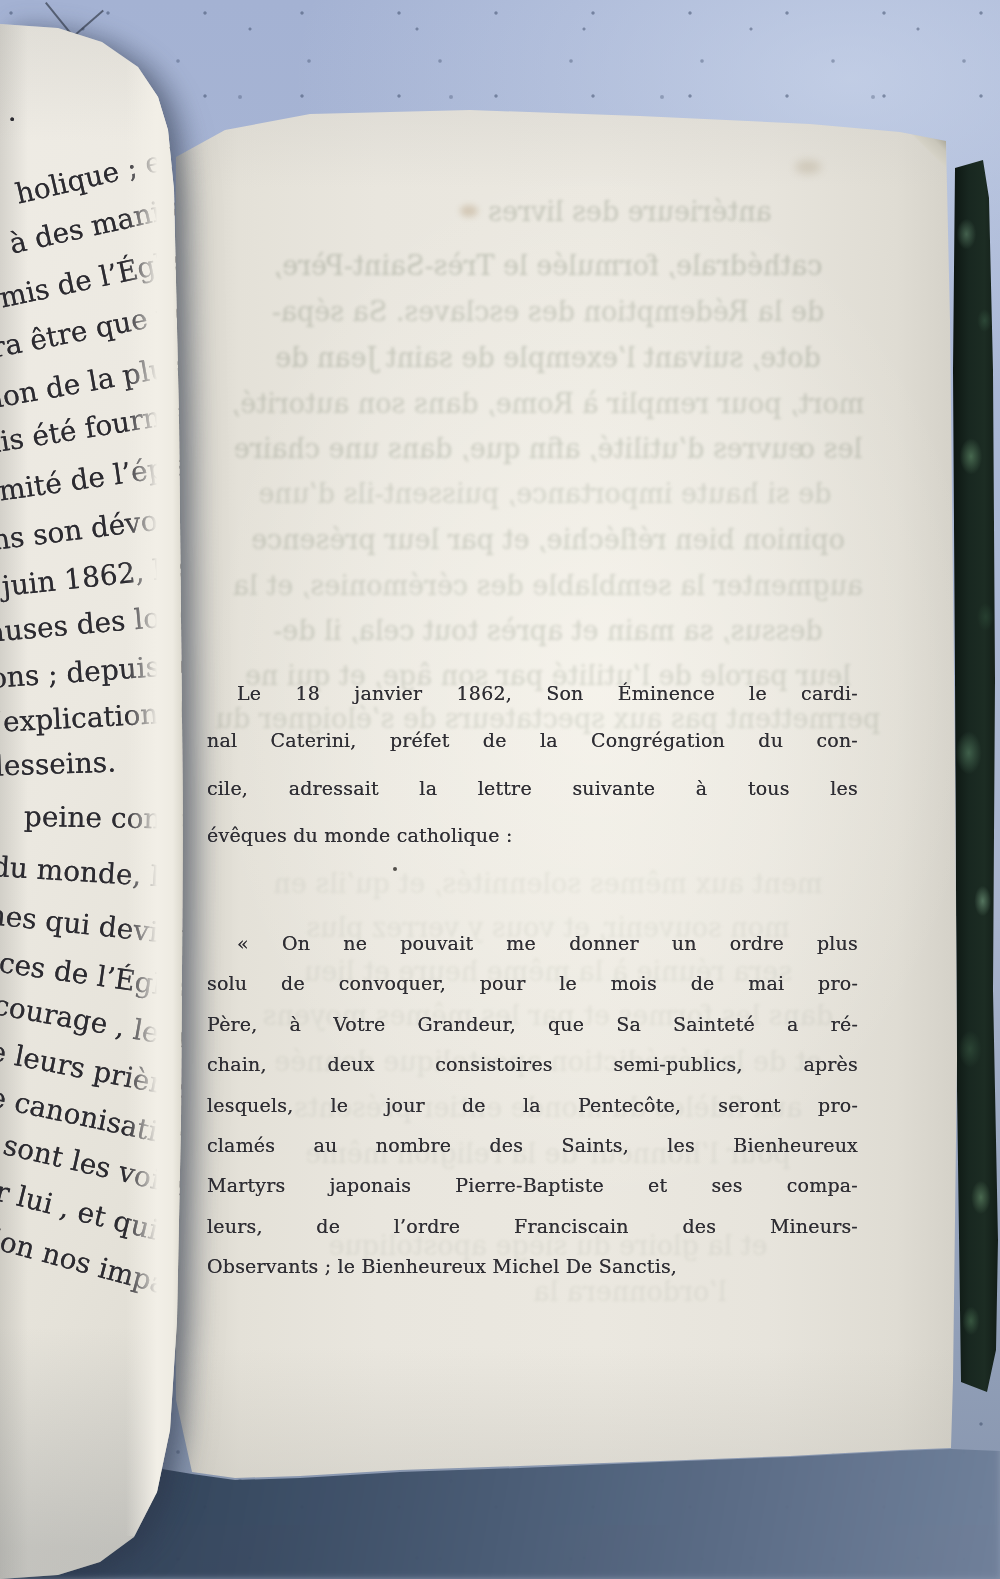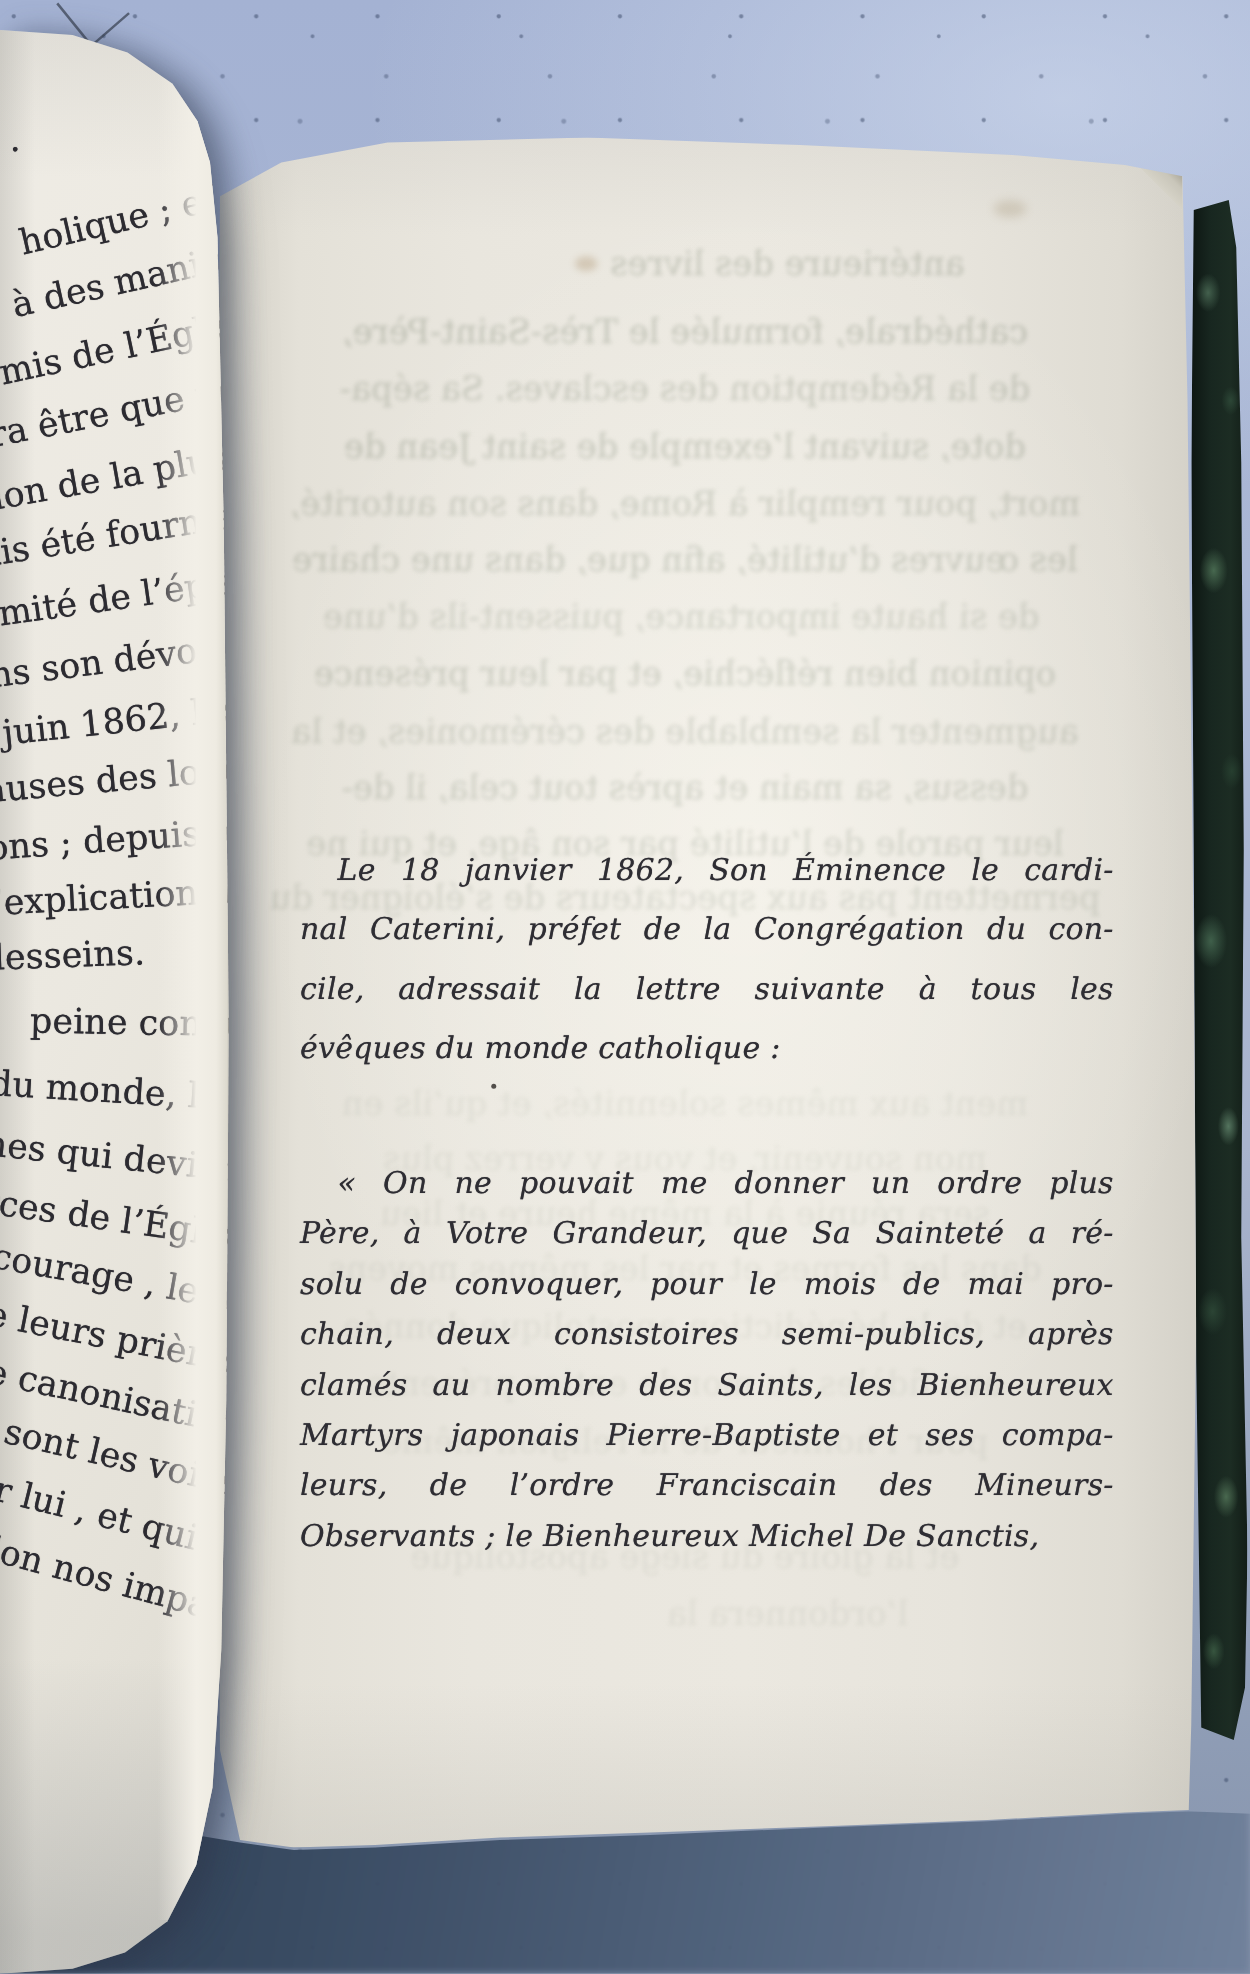--- a/index.html
+++ b/index.html
@@ -56,22 +56,22 @@
   }
   .bleed-line{
     position:absolute;transform:scaleX(-1);filter:blur(1.8px);
     color:#99a395;font-size:27px;white-space:nowrap;overflow:hidden;
     mix-blend-mode:multiply;text-align:center;
   }
   .chapter{position:absolute;left:73px;top:327px;width:651px;text-align:center;
     font-size:36px;font-weight:bold;letter-spacing:3px;text-shadow:0 0 .6px rgba(40,40,45,.8);}
   .title{position:absolute;left:63px;top:450px;width:671px;text-align:center;
     font-size:32px;letter-spacing:4px;word-spacing:9px;text-shadow:0 0 .7px rgba(40,40,45,.85);}
-  .col{position:absolute;left:90px;width:651px;font-size:24px;letter-spacing:.2px;
-    text-shadow:0 0 .6px rgba(40,40,45,.75);font-style:italic;}
+  .col{position:absolute;left:57px;width:651px;font-size:19px;letter-spacing:.2px;
+    text-shadow:0 0 .6px rgba(40,40,45,.75);}
   .p1{top:577px;}
   .p2{top:827px;}
   .salutation{top:779px;padding-left:30px;}
   .p1 .tline{height:47.4px;}
   .p2 .tline{height:40.4px;}
   .tline{text-align:justify;text-align-last:justify;white-space:nowrap;}
   .tline.lastline{text-align-last:left;}
   .fold{position:absolute;left:756px;top:23px;width:40px;height:40px;
     background:linear-gradient(225deg,#8d8878 0%,#c9c6ba 30%,#dcd9ce 60%,rgba(220,217,206,0) 100%);
     clip-path:polygon(100% 0,100% 100%,0 0);}
@@ -140,23 +140,24 @@
 
 
     <div class="col p1">
         <div class="tline" style="padding-left: 30px;">Le 18 janvier 1862, Son Éminence le cardi-</div>
         <div class="tline">nal Caterini, préfet de la Congrégation du con-</div>
         <div class="tline">cile, adressait la lettre suivante à tous les</div>
         <div class="tline lastline">évêques du monde catholique :</div>
       </div>
     <div class="col p2">
         <div class="tline" style="padding-left: 30px;">« On ne pouvait me donner un ordre plus</div>
+        <div class="tline">solu de convoquer, pour le mois de mai pro-</div>
         <div class="tline">Père, à Votre Grandeur, que Sa Sainteté a ré-</div>
-        <div class="tline">solu de convoquer, pour le mois de mai pro-</div>
         <div class="tline">chain, deux consistoires semi-publics, après</div>
+        <div class="tline">lesquels, le jour de la Pentecôte, seront pro-</div>
         <div class="tline">clamés au nombre des Saints, les Bienheureux</div>
         <div class="tline">Martyrs japonais Pierre-Baptiste et ses compa-</div>
         <div class="tline">leurs, de l’ordre Franciscain des Mineurs-</div>
         <div class="tline lastline">Observants ; le Bienheureux Michel De Sanctis,</div>
       </div>
   </div>
 
   <div class="curl-wrap">
     <div class="curl">
       <div>

